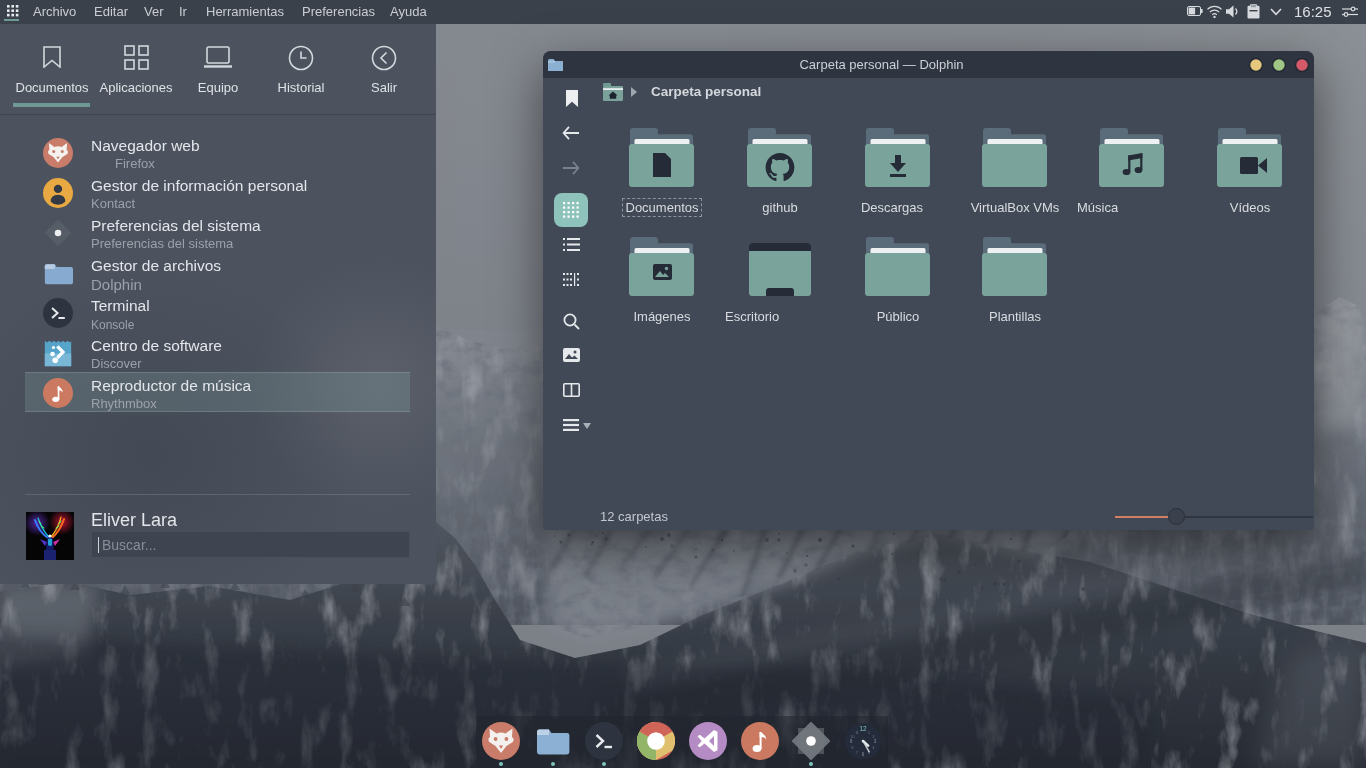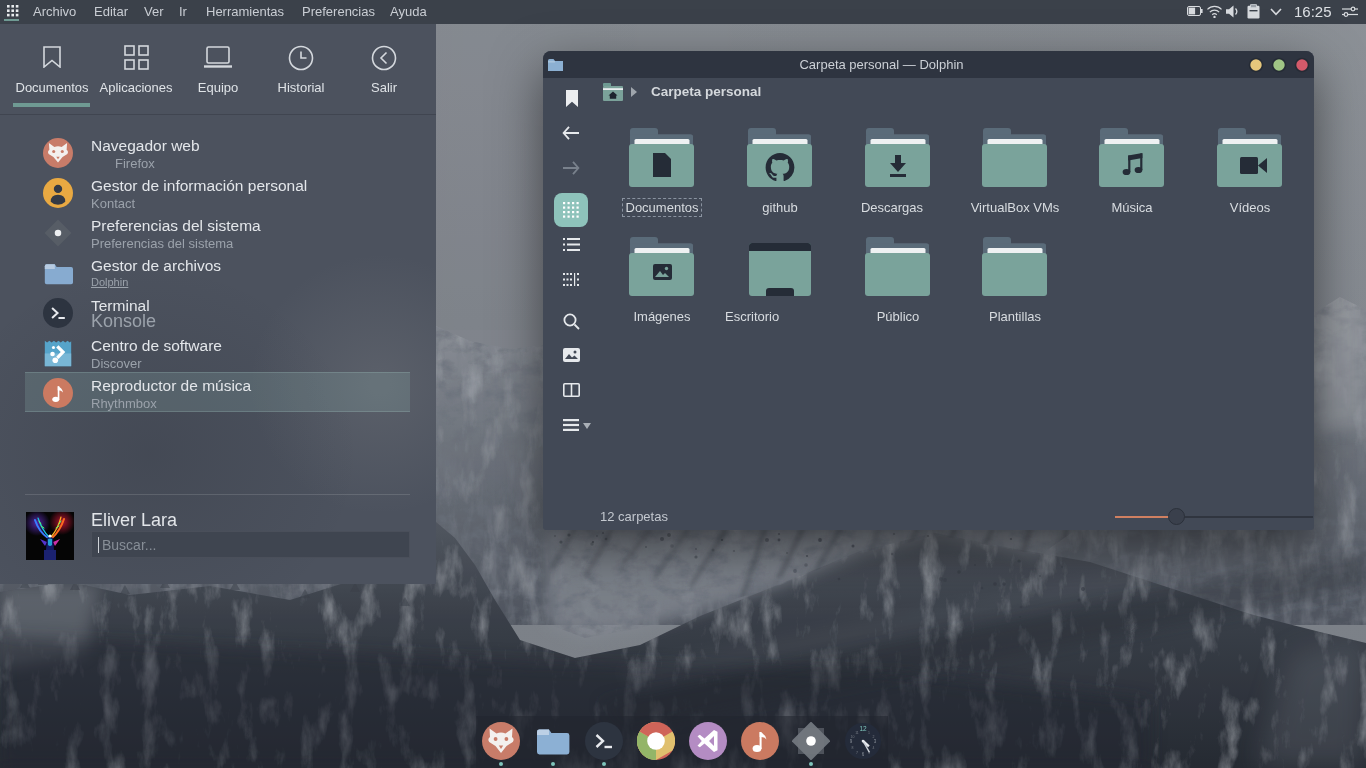--- a/index.html
+++ b/index.html
@@ -281,28 +281,28 @@
           <rect x="6" y="6" width="21" height="21" transform="rotate(45 16.5 16.5)" fill="#575d66"></rect>
           <circle cx="16.5" cy="16.5" r="3.6" fill="#eceef0"></circle>
         </svg></div>
       <div class="abs" style="left: 91px; top: 102.3px; font-size: 15.5px; color: rgb(227, 230, 234);">Preferencias del sistema</div>
       <div class="abs" style="left: 91px; top: 120.8px; font-size: 13px; color: rgb(155, 162, 171);">Preferencias del sistema</div>
       <div class="abs" style="left: 43px; top: 142.8px;"><svg width="30" height="30" viewBox="0 0 33 33">
           <path d="M2,9 A2,2 0 0 1 4,7 L13,7 L15,10 L31,10 A2,2 0 0 1 33,12 L33,27 A2,2 0 0 1 31,29 L4,29 A2,2 0 0 1 2,27 Z" fill="#87abd0"></path>
           <path d="M2,9 A2,2 0 0 1 4,7 L13,7 L13,12 L2,12 Z" fill="#b7cbe2"></path>
         </svg></div>
       <div class="abs" style="left: 91px; top: 142.3px; font-size: 15.5px; color: rgb(227, 230, 234);">Gestor de archivos</div>
-      <div class="abs" style="left: 91px; top: 160.8px; font-size: 11px; color: rgb(155, 162, 171); text-decoration: underline;">Dolphin</div>
+      <div class="abs" style="left: 91px; top: 160.8px; font-size: 15px; color: rgb(155, 162, 171);">Dolphin</div>
       <div class="abs" style="left: 43px; top: 182.8px;"><svg width="30" height="30" viewBox="0 0 33 33">
           <circle cx="16.5" cy="16.5" r="16.5" fill="#2d3440"></circle>
           <path d="M10,11 L16,16.5 L10,22" fill="none" stroke="#e8eaee" stroke-width="2.2"></path>
           <line x1="17" y1="22" x2="24" y2="22" stroke="#e8eaee" stroke-width="2.2"></line>
         </svg></div>
       <div class="abs" style="left: 91px; top: 182.3px; font-size: 15.5px; color: rgb(227, 230, 234);">Terminal</div>
-      <div class="abs" style="left: 91px; top: 196px; font-size: 18px; color: rgb(155, 162, 171);">Konsole</div>
+      <div class="abs" style="left: 91px; top: 203px; font-size: 12px; color: rgb(155, 162, 171);">Konsole</div>
       <div class="abs" style="left: 43px; top: 222.8px;"><svg width="30" height="30" viewBox="0 0 33 33">
           <path d="M2,3 L4.5,5 L7,3 L9.5,5 L12,3 L14.5,5 L17,3 L19.5,5 L22,3 L24.5,5 L27,3 L29.5,5 L31,3.5 L31,31 L2,31 Z" fill="#56a4ca"></path>
           <path d="M2,17 L31,17 L31,31 L2,31 Z" fill="#79b7d6"></path>
           <circle cx="11.5" cy="10.5" r="1.7" fill="#fff"></circle>
           <circle cx="10.5" cy="17.5" r="2.5" fill="#fff"></circle>
           <circle cx="13.5" cy="24.5" r="3.1" fill="#fff"></circle>
           <path d="M17,8 L24.5,15.5 L17,23 L14.5,20.5 L19.5,15.5 L14.5,10.5 Z" fill="#fff"></path>
         </svg></div>
       <div class="abs" style="left: 91px; top: 222.3px; font-size: 15.5px; color: rgb(227, 230, 234);">Centro de software</div>
       <div class="abs" style="left: 91px; top: 240.8px; font-size: 13px; color: rgb(155, 162, 171);">Discover</div>
@@ -501,21 +501,21 @@
         <path d="M2,14 L2,4 A3,3 0 0 1 5,1 L27,1 A3,3 0 0 1 30,4 L30,7.5 L62,7.5 A3,3 0 0 1 65,10.5 L65,14 Z" fill="#5a6b79"></path>
         <rect x="2" y="7.5" width="63" height="12" rx="2" fill="#5a6b79"></rect>
         <rect x="6.5" y="12" width="55" height="7" rx="1.5" fill="#eef1f2"></rect>
         <path d="M1,20 A3,3 0 0 1 4,17 L63,17 A3,3 0 0 1 66,20 L66,57 A3,3 0 0 1 63,60 L4,60 A3,3 0 0 1 1,57 Z" fill="#7aa39b"></path>
         <ellipse cx="28.5" cy="45" rx="3.9" ry="3.1" fill="#252c37"></ellipse>
         <ellipse cx="40.5" cy="43" rx="3.9" ry="3.1" fill="#252c37"></ellipse>
         <rect x="30.2" y="28.5" width="2.2" height="16.5" fill="#252c37"></rect>
         <rect x="42.2" y="26.5" width="2.2" height="16.5" fill="#252c37"></rect>
         <path d="M30.2,28.5 L44.4,26 L44.4,31 L30.2,33.5 Z" fill="#252c37"></path>
       </svg></div>
-    <div class="abs" style="left: 531px; top: 149px; width: 116px; text-align: center; font-size: 13px; color: rgb(216, 220, 224);"><span style="padding:1px 3px">Música</span></div>
+    <div class="abs" style="left: 531px; top: 149px; width: 116px; font-size: 13px; color: rgb(216, 220, 224);"><span style="padding:1px 3px">Música</span></div>
     <div class="abs" style="left: 673px; top: 76px; width: 68px; text-align: center;"><svg width="68" height="62" viewBox="0 0 68 62">
         <path d="M2,14 L2,4 A3,3 0 0 1 5,1 L27,1 A3,3 0 0 1 30,4 L30,7.5 L62,7.5 A3,3 0 0 1 65,10.5 L65,14 Z" fill="#5a6b79"></path>
         <rect x="2" y="7.5" width="63" height="12" rx="2" fill="#5a6b79"></rect>
         <rect x="6.5" y="12" width="55" height="7" rx="1.5" fill="#eef1f2"></rect>
         <path d="M1,20 A3,3 0 0 1 4,17 L63,17 A3,3 0 0 1 66,20 L66,57 A3,3 0 0 1 63,60 L4,60 A3,3 0 0 1 1,57 Z" fill="#7aa39b"></path>
         <rect x="24" y="30" width="18" height="17" rx="1.5" fill="#252c37"></rect>
         <path d="M51,31 L51,46 L42,38.5 Z" fill="#252c37"></path>
       </svg></div>
     <div class="abs" style="left: 649px; top: 149px; width: 116px; text-align: center; font-size: 13px; color: rgb(216, 220, 224);"><span style="padding:1px 3px">Vídeos</span></div>
     <div class="abs" style="left: 85px; top: 185px; width: 68px; text-align: center;"><svg width="68" height="62" viewBox="0 0 68 62">

